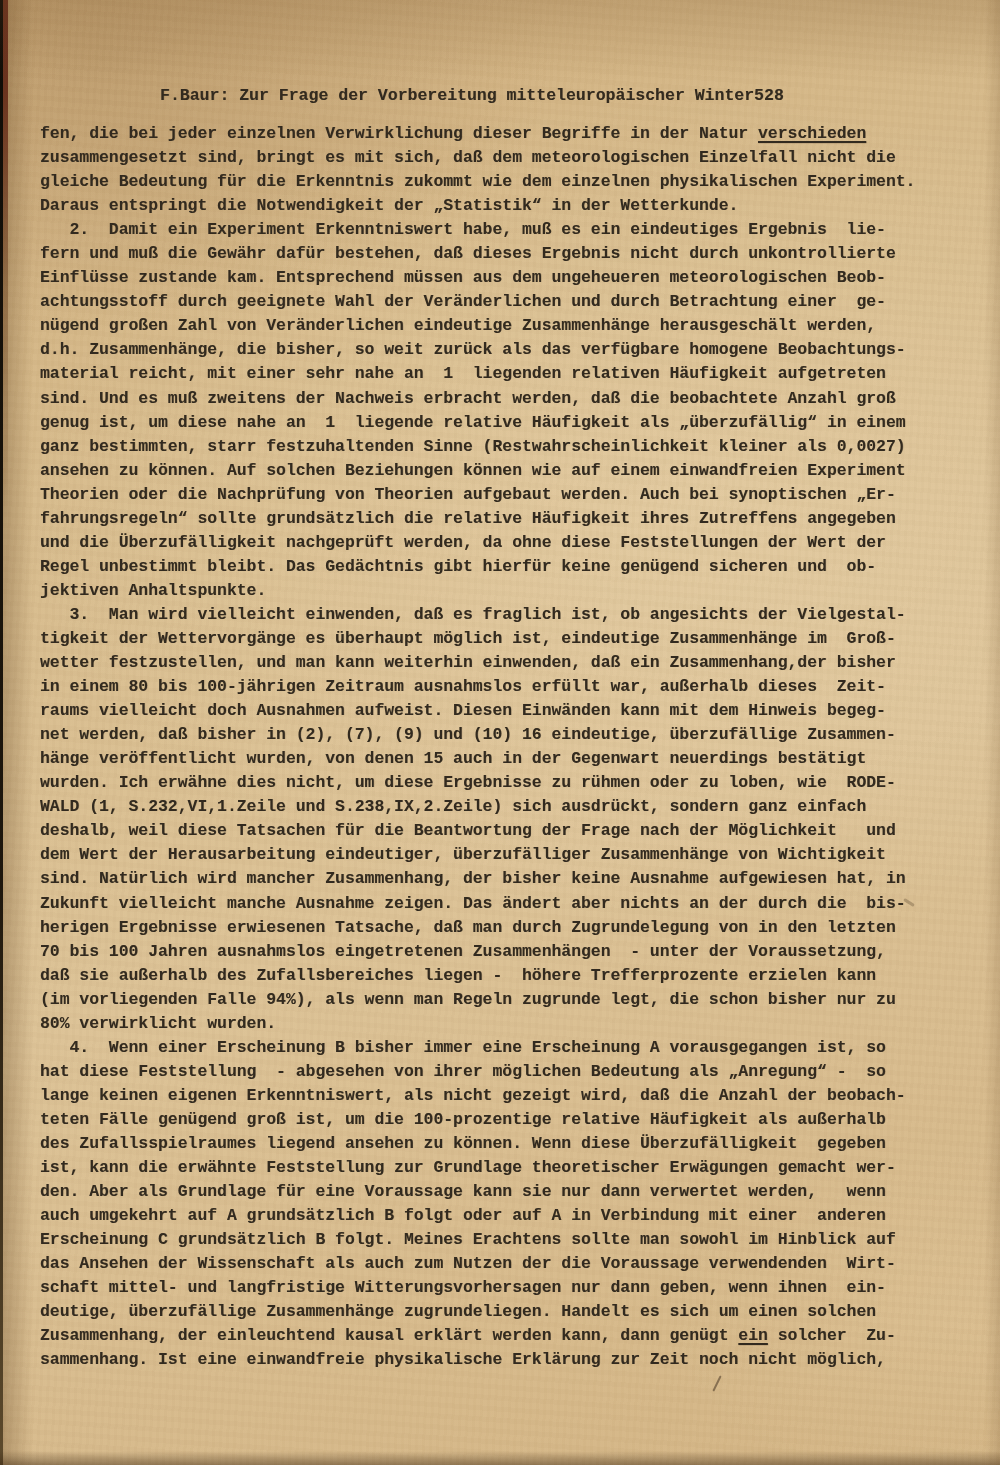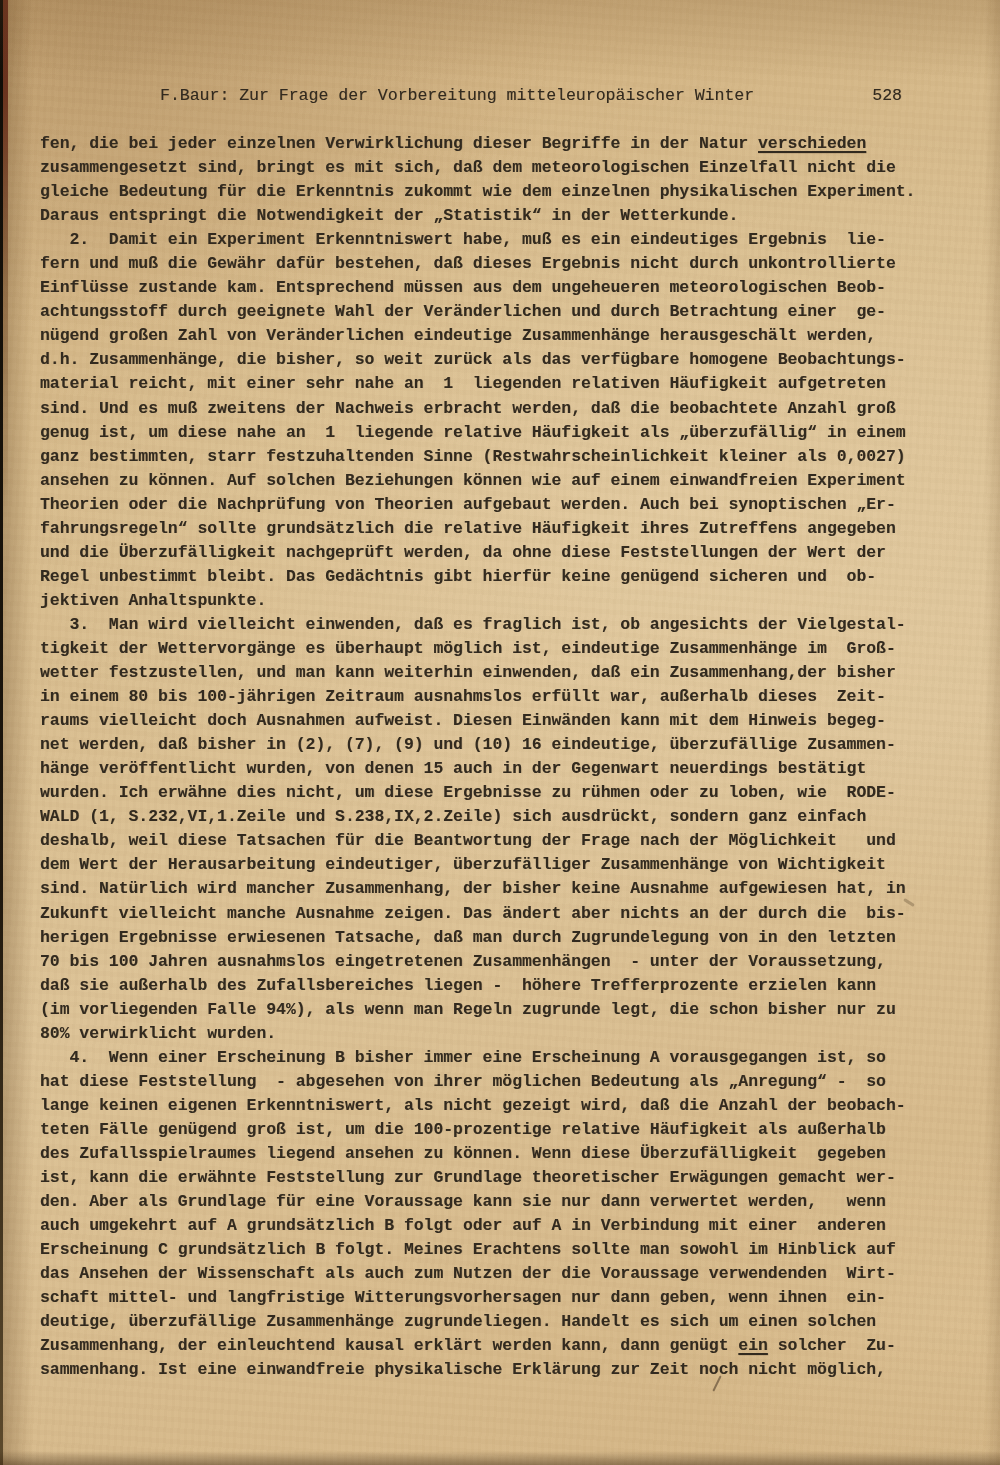--- a/index.html
+++ b/index.html
@@ -26,27 +26,27 @@
     border-radius:0 0 3px 0;}
   .shade-left{position:absolute;left:3px;top:0;width:30px;height:100%;
     background:linear-gradient(90deg,rgba(92,62,28,0.30),rgba(92,62,28,0));}
   .shade-top{position:absolute;left:0;top:0;width:100%;height:80px;
     background:linear-gradient(rgba(110,75,35,0.20),rgba(110,75,35,0));}
   .shade-bottom{position:absolute;left:0;bottom:0;width:100%;height:14px;
     background:linear-gradient(rgba(70,45,20,0),rgba(58,37,15,0.45));}
   .shade-right{position:absolute;right:0;top:0;width:16px;height:100%;
     background:linear-gradient(270deg,rgba(92,62,28,0.16),rgba(92,62,28,0));}
   .header{
-    position:absolute;top:86px;left:160px;right:98px;
-    display:flex;justify-content:space-between;align-items:baseline;
-    font-size:16.5px;font-weight:normal;white-space:pre;
+    position:absolute;top:86px;left:160px;right:80px;
+    display:flex;align-items:baseline;
+    font-size:16.5px;font-weight:bold;white-space:pre;
     text-shadow:0.4px 0.4px 0 rgba(45,35,22,0.35);
   }
   .text-block{
-    position:absolute;top:132px;left:40px;width:930px;
+    position:absolute;top:122px;left:40px;width:930px;
     font-size:16.4px;line-height:24.05px;font-weight:bold;white-space:pre;
     text-shadow:0.4px 0.4px 0 rgba(45,35,22,0.30);
   }
   .line{min-height:24.05px;}
   u{text-decoration-thickness:1.6px;text-underline-offset:3px;}
   .pen-mark{
     position:absolute;left:716px;top:1375px;width:2px;height:17px;
     background:rgba(72,55,36,0.55);transform:rotate(26deg);border-radius:2px;
   }
   .smudge{

